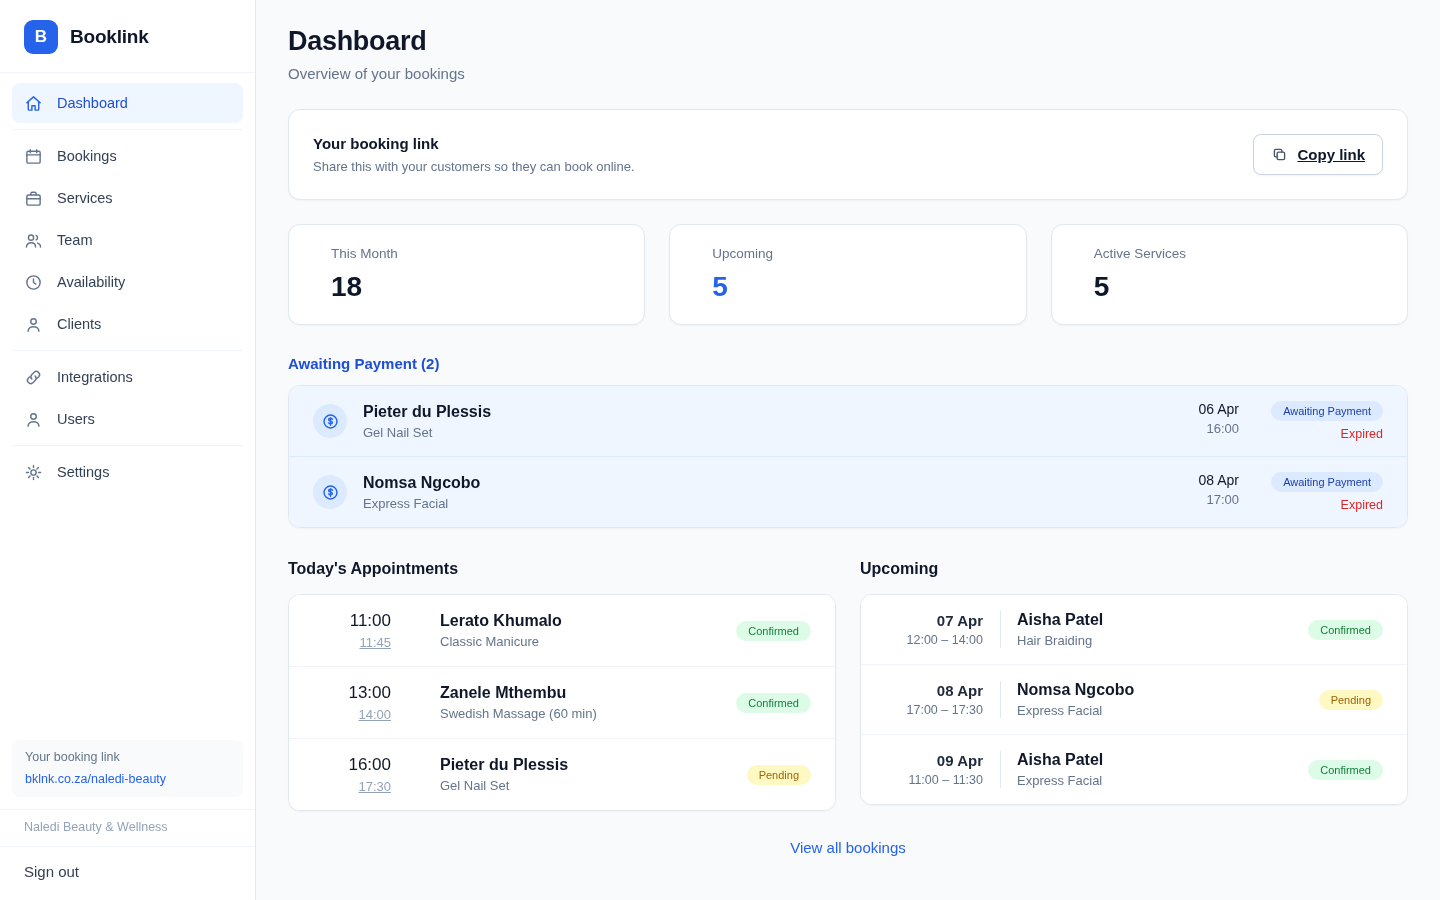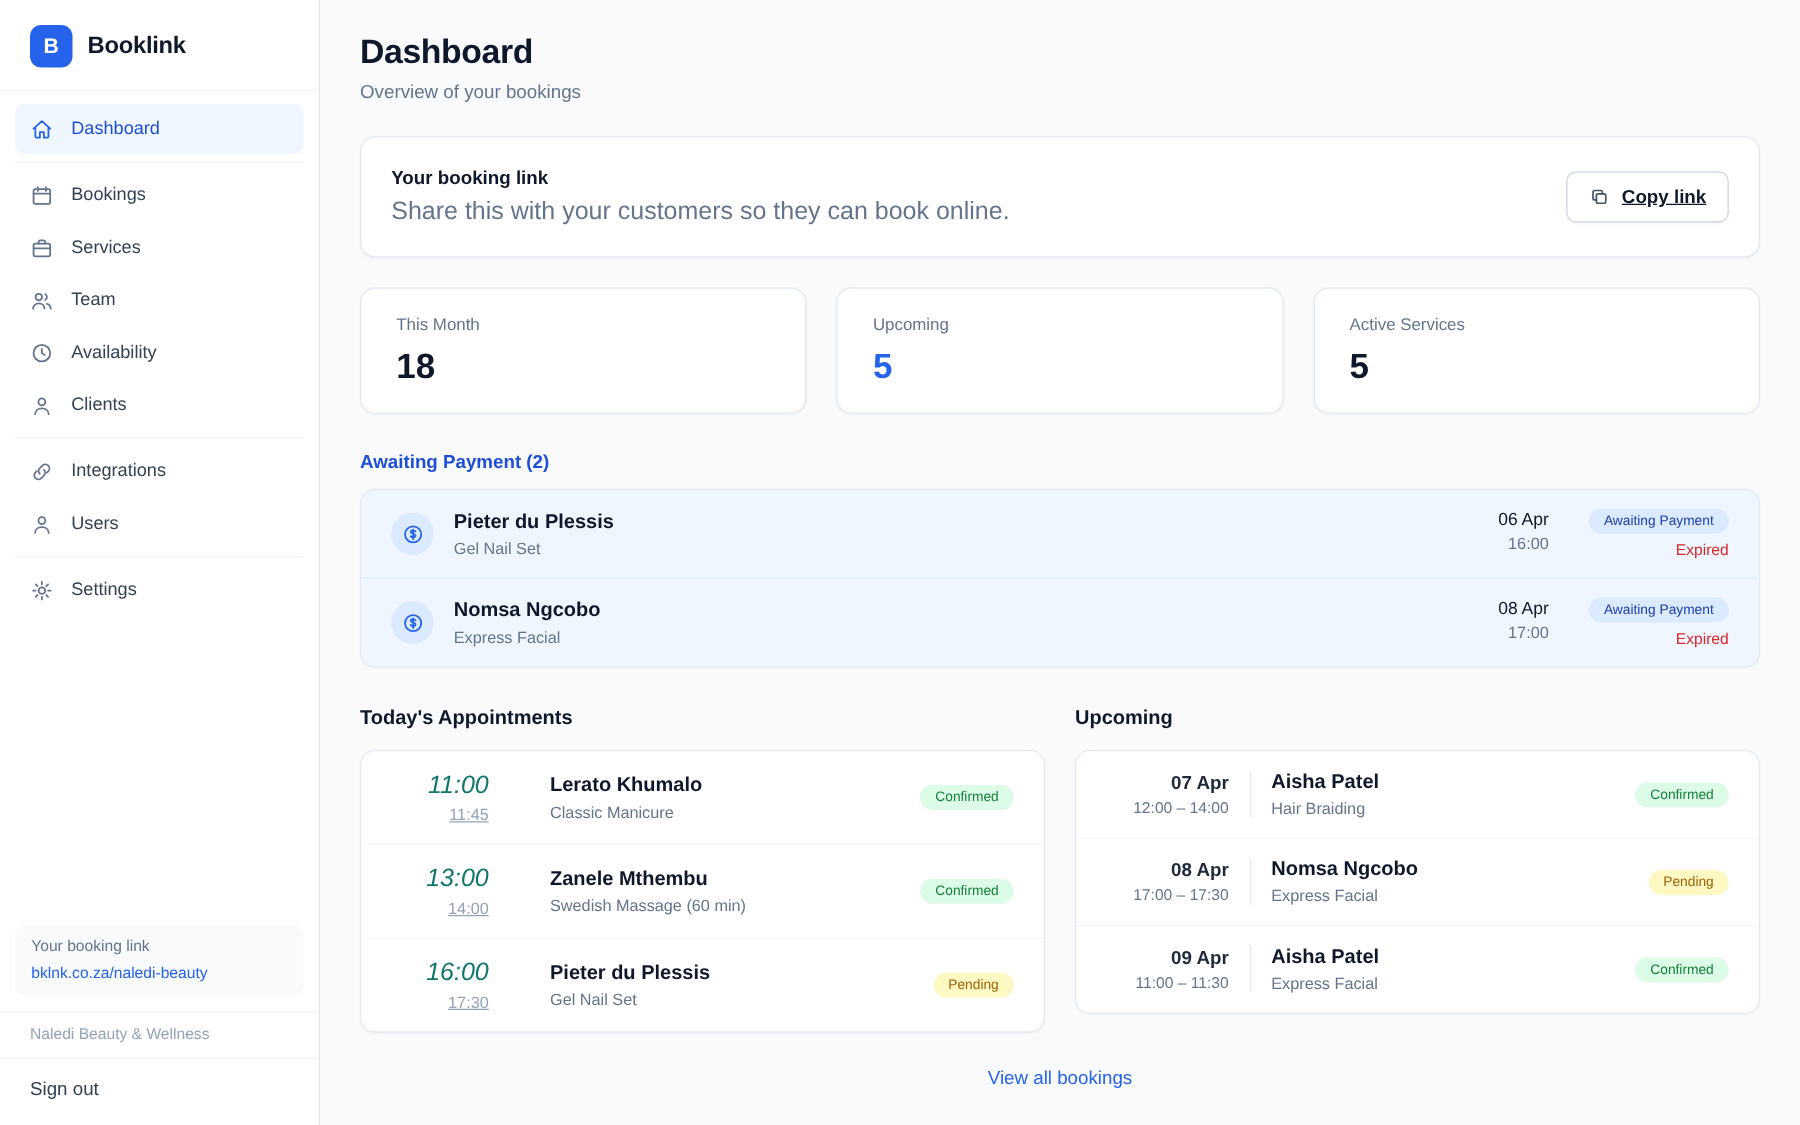--- a/index.html
+++ b/index.html
@@ -55,31 +55,31 @@
   .page-title { font-size: 27px; font-weight: 700; color: #0f172a; letter-spacing: -0.3px; }
   .page-subtitle { font-size: 15px; color: #64748b; margin-top: 8px; margin-bottom: 27px; }
 
   .card {
     background: #ffffff; border: 1px solid #e2e8f0; border-radius: 12px;
     box-shadow: 0 1px 2px rgba(15,23,42,0.04);
   }
 
   .link-card { display: flex; align-items: center; justify-content: space-between; padding: 24px; margin-bottom: 24px; }
   .link-card-title { font-size: 15px; font-weight: 600; color: #0f172a; margin-bottom: 7px; }
-  .link-card-desc { font-size: 20px; color: #64748b; }
+  .link-card-desc { font-size: 13px; color: #64748b; }
   .copy-btn {
     display: flex; align-items: center; gap: 9px;
     background: #fff; border: 1px solid #cbd5e1; border-radius: 8px;
     padding: 11px 17px; font-family: inherit; font-size: 15px; font-weight: 600; color: #0f172a;
     cursor: pointer; box-shadow: 0 1px 2px rgba(15,23,42,0.05); text-decoration: underline;
   }
   .copy-btn svg { width: 17px; height: 17px; stroke: #475569; fill: none; stroke-width: 1.6; stroke-linecap: round; stroke-linejoin: round; }
 
   .stats { display: grid; grid-template-columns: repeat(3, 1fr); gap: 24px; margin-bottom: 30px; }
-  .stat-card { padding: 21px 28px; }
+  .stat-card { padding: 21px 42px; }
   .stat-label { font-size: 13.5px; color: #64748b; margin-bottom: 10px; }
   .stat-value { font-size: 28px; font-weight: 700; color: #0f172a; }
   .stat-value.accent { color: #2563eb; }
 
   .awaiting-title {
     display: inline-block; font-size: 15px; font-weight: 700; color: #1d4ed8;
     margin-bottom: 13px; text-decoration: none; cursor: pointer;
   }
   .awaiting-card { overflow: hidden; margin-bottom: 32px; }
   .awaiting-row {
@@ -111,21 +111,21 @@
 
   .two-col { display: grid; grid-template-columns: 1fr 1fr; gap: 24px; }
   .section-heading { font-size: 16px; font-weight: 700; color: #0f172a; margin-bottom: 16px; }
   .appt-card { overflow: hidden; }
   .appt-row {
     display: flex; align-items: center; padding: 16px 24px;
     border-bottom: 1px solid #f1f5f9; cursor: pointer; background: #fff;
   }
   .appt-row:last-child { border-bottom: none; }
   .time-block { width: 78px; text-align: right; flex-shrink: 0; }
-  .time-main { font-size: 20px; font-weight: 500; color: #0f766e; margin-bottom: 4px; font-style: italic; }
+  .time-main { font-size: 17px; font-weight: 500; color: #0f172a; margin-bottom: 4px; }
   .time-sub { font-size: 13px; color: #94a3b8; text-decoration: underline; }
   .appt-person { margin-left: 17px; padding-left: 16px; border-left: 1px solid #e2e8f0; }
   .today-card .appt-person { border-left: none; margin-left: 49px; padding-left: 0; }
   .appt-row .badge { margin-left: auto; }
 
   .up-time-block { width: 98px; text-align: right; flex-shrink: 0; }
   .up-date { font-size: 15px; font-weight: 600; color: #1e293b; margin-bottom: 4px; }
   .up-range { font-size: 12.5px; color: #64748b; white-space: nowrap; }
 
   .view-all-wrap { text-align: center; margin-top: 28px; }

